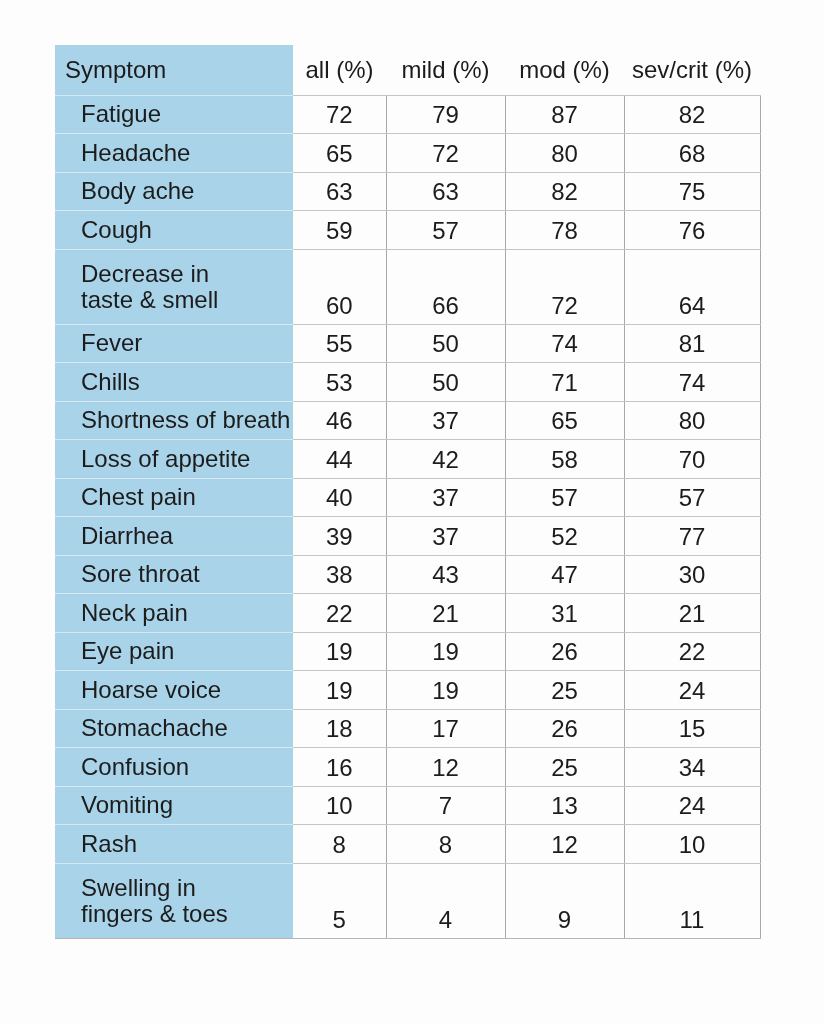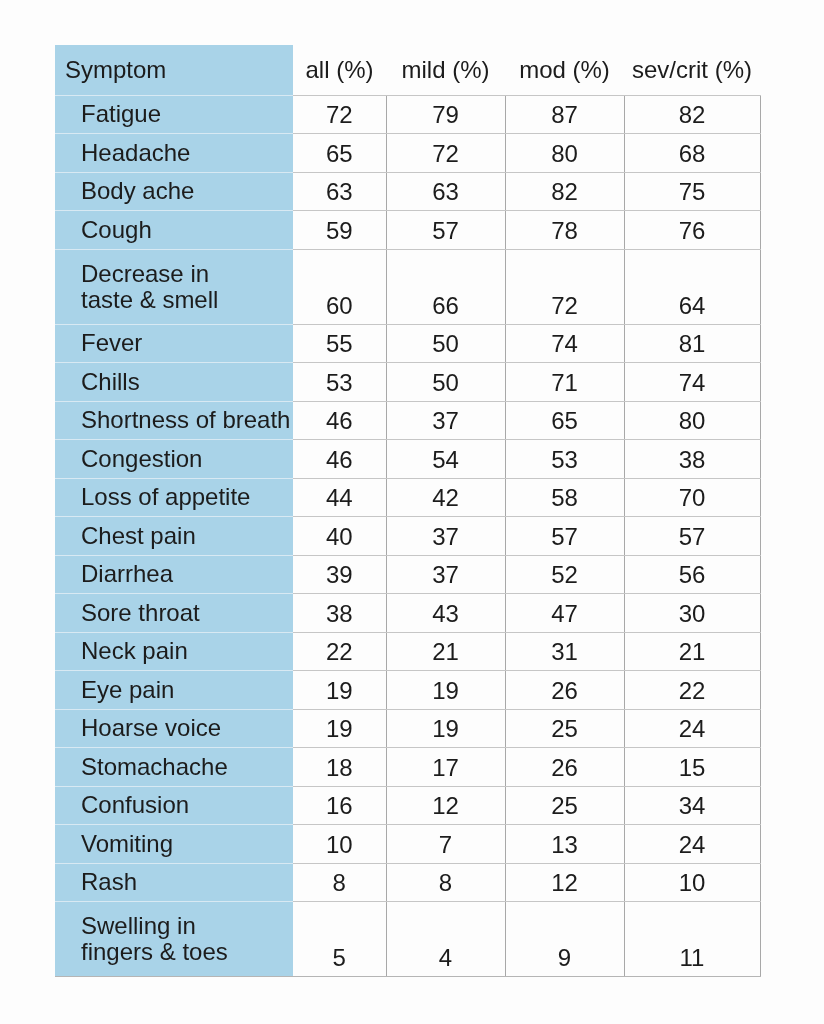--- a/index.html
+++ b/index.html
@@ -118,46 +118,39 @@
           <td class="num">74</td>
         </tr>
         <tr>
           <td class="sym">Shortness of breath</td>
           <td class="num first">46</td>
           <td class="num">37</td>
           <td class="num">65</td>
           <td class="num">80</td>
         </tr>
         <tr>
-          <td class="sym">Congestion</td>
-          <td class="num first">46</td>
-          <td class="num">54</td>
-          <td class="num">53</td>
-          <td class="num">38</td>
-        </tr>
-        <tr>
           <td class="sym">Loss of appetite</td>
           <td class="num first">44</td>
           <td class="num">42</td>
           <td class="num">58</td>
           <td class="num">70</td>
         </tr>
         <tr>
           <td class="sym">Chest pain</td>
           <td class="num first">40</td>
           <td class="num">37</td>
           <td class="num">57</td>
           <td class="num">57</td>
         </tr>
         <tr>
           <td class="sym">Diarrhea</td>
           <td class="num first">39</td>
           <td class="num">37</td>
           <td class="num">52</td>
-          <td class="num">56</td>
+          <td class="num">77</td>
         </tr>
         <tr>
           <td class="sym">Sore throat</td>
           <td class="num first">38</td>
           <td class="num">43</td>
           <td class="num">47</td>
           <td class="num">30</td>
         </tr>
         <tr>
           <td class="sym">Neck pain</td>

